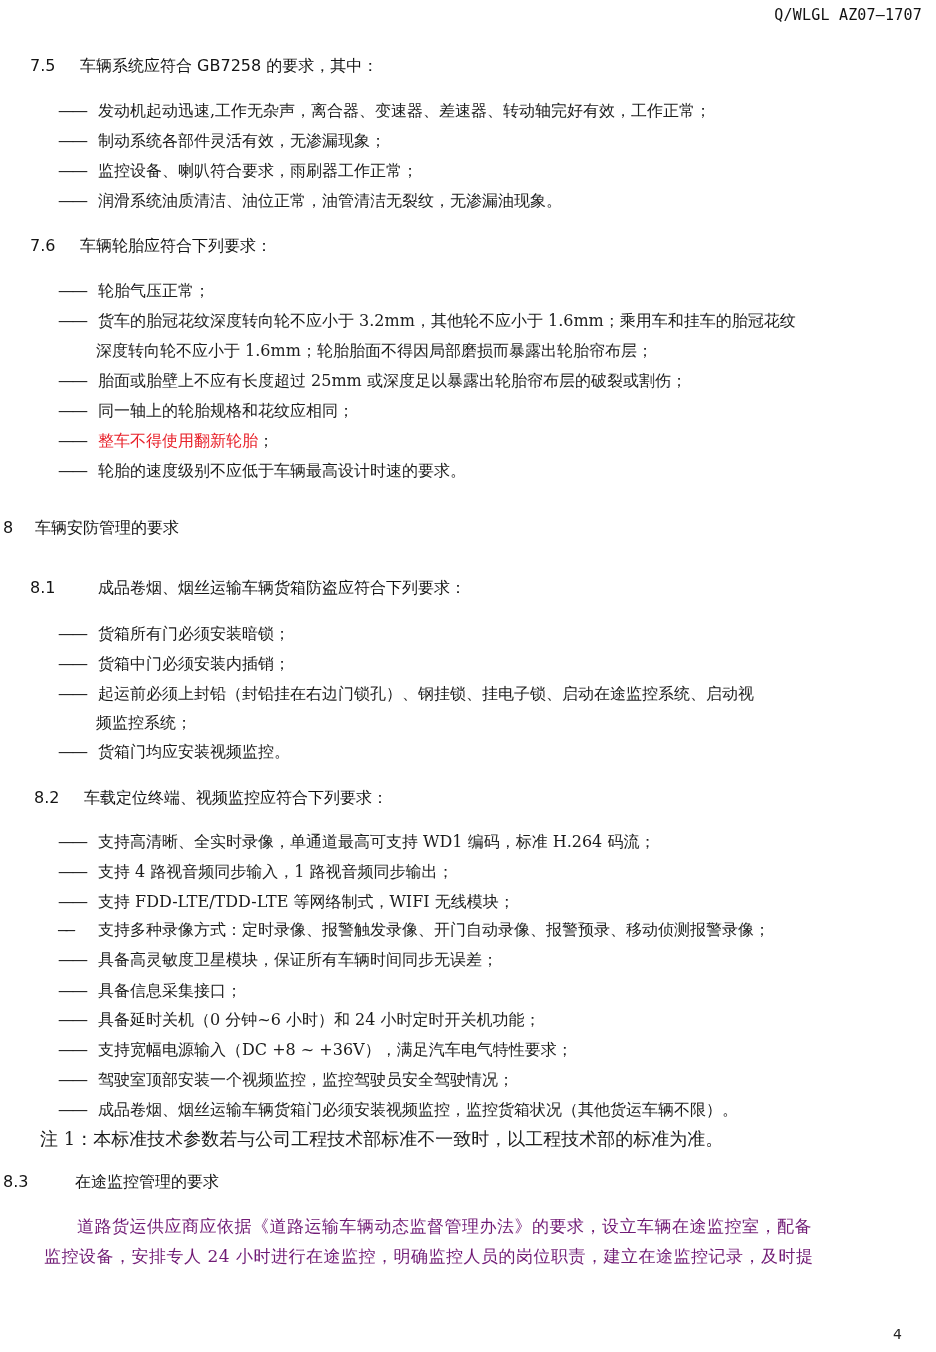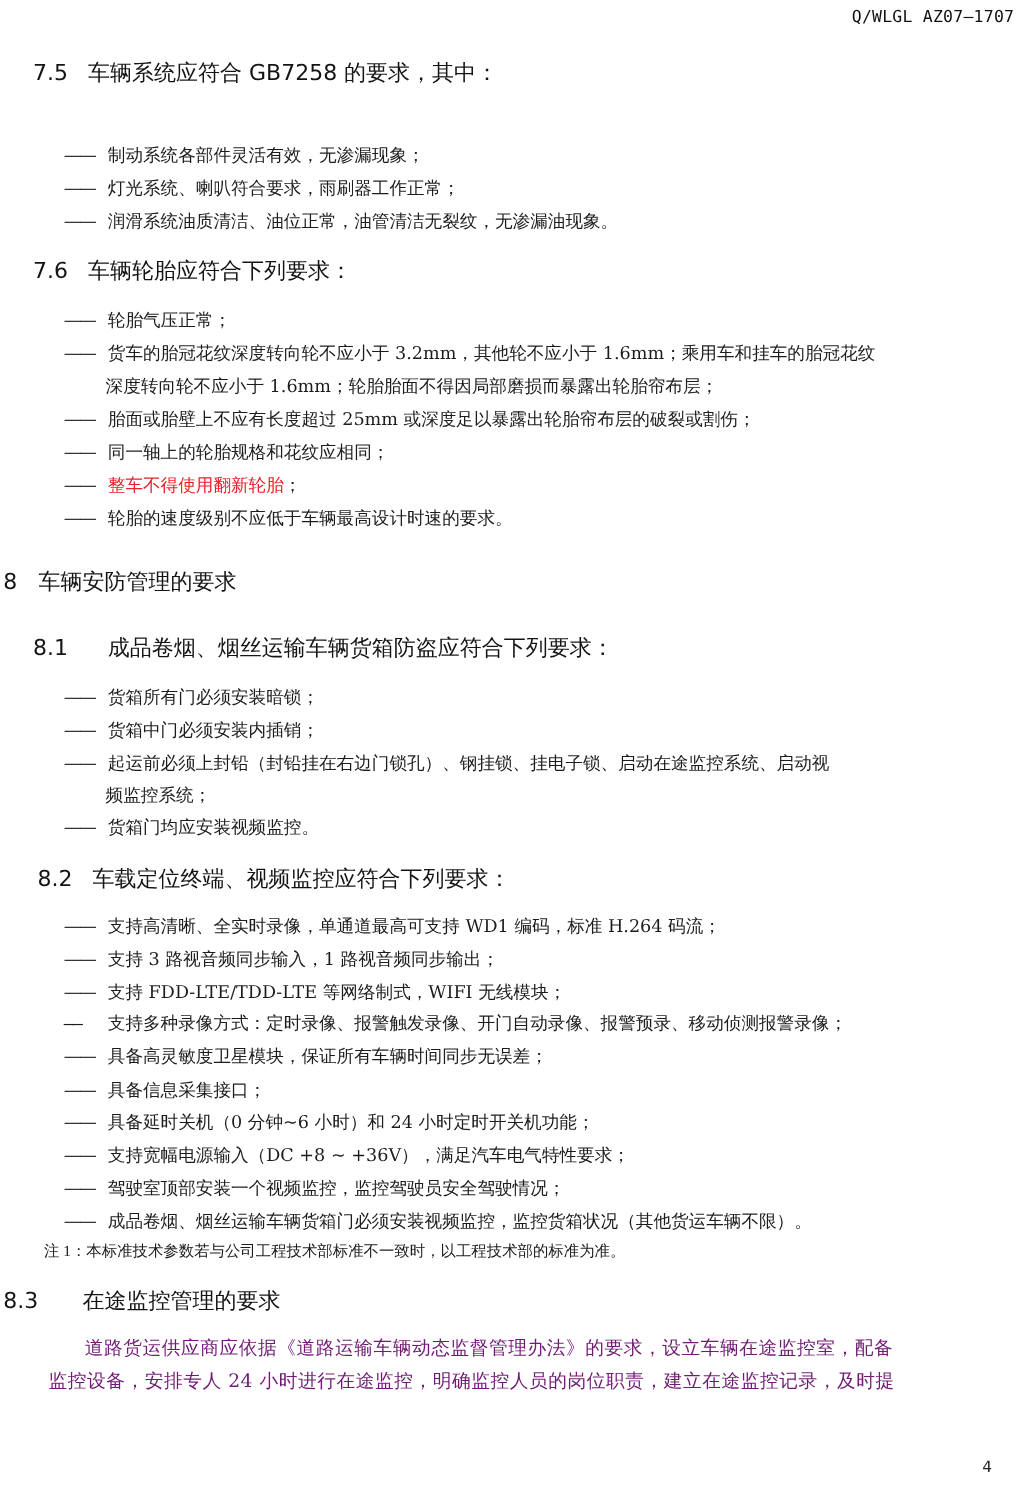--- a/index.html
+++ b/index.html
@@ -27,54 +27,55 @@
     }
     .line {
       position: absolute;
       white-space: nowrap;
       font-size: 16px;
       line-height: 20px;
       color: #1c1c1c;
     }
     .heading {
       font-family: "DejaVu Sans", "Liberation Sans", sans-serif;
-      font-size: 20px;
+      font-size: 16px;
       color: #141414;
     }
     .heading .num {
       display: inline-block;
       font-family: "DejaVu Sans", "Liberation Sans", sans-serif;
     }
     .item { left: 58px; }
     .item .dash { display: inline-block; width: 40px; letter-spacing: -2px; }
     .cont { left: 96px; }
     .red { color: #e8212a; }
-    .note { font-size: 14px; left: 40px; font-family: Liberation Serif, serif; }
+    .note { font-size: 18px; left: 40px; }
     .para { font-size: 17px; color: #701a75; letter-spacing: 0.5px; }
     .pageno {
       position: absolute;
       left: 893px;
       top: 1326px;
       font-family: "DejaVu Sans", "Liberation Sans", sans-serif;
       font-size: 14px;
       color: #222;
     }
   </style>
 </head>
 <body>
 
 <div class="page">
 
   <div class="header-code">Q/WLGL AZ07—1707</div>
 
   <div class="line heading" style="left:30px; top:56px;">
     <span class="num" style="width:50px;">7.5</span><span>车辆系统应符合 GB7258 的要求，其中：</span>
   </div>
+  <div class="line item" style="top:101px;"><span class="dash">——</span><span>发动机起动迅速,工作无杂声，离合器、变速器、差速器、转动轴完好有效，工作正常；</span></div>
   <div class="line item" style="top:131px;"><span class="dash">——</span><span>制动系统各部件灵活有效，无渗漏现象；</span></div>
-  <div class="line item" style="top:161px;"><span class="dash">——</span><span>灯光系统、喇叭符合要求，雨刷器工作正常；</span></div>
+  <div class="line item" style="top:161px;"><span class="dash">——</span><span>监控设备、喇叭符合要求，雨刷器工作正常；</span></div>
   <div class="line item" style="top:191px;"><span class="dash">——</span><span>润滑系统油质清洁、油位正常，油管清洁无裂纹，无渗漏油现象。</span></div>
 
   <div class="line heading" style="left:30px; top:236px;">
     <span class="num" style="width:50px;">7.6</span><span>车辆轮胎应符合下列要求：</span>
   </div>
   <div class="line item" style="top:281px;"><span class="dash">——</span><span>轮胎气压正常；</span></div>
   <div class="line item" style="top:311px;"><span class="dash">——</span><span>货车的胎冠花纹深度转向轮不应小于 3.2mm，其他轮不应小于 1.6mm；乘用车和挂车的胎冠花纹</span></div>
   <div class="line cont" style="top:341px;">深度转向轮不应小于 1.6mm；轮胎胎面不得因局部磨损而暴露出轮胎帘布层；</div>
   <div class="line item" style="top:371px;"><span class="dash">——</span><span>胎面或胎壁上不应有长度超过 25mm 或深度足以暴露出轮胎帘布层的破裂或割伤；</span></div>
   <div class="line item" style="top:401px;"><span class="dash">——</span><span>同一轴上的轮胎规格和花纹应相同；</span></div>
@@ -91,21 +92,21 @@
   <div class="line item" style="top:624px;"><span class="dash">——</span><span>货箱所有门必须安装暗锁；</span></div>
   <div class="line item" style="top:654px;"><span class="dash">——</span><span>货箱中门必须安装内插销；</span></div>
   <div class="line item" style="top:684px;"><span class="dash">——</span><span>起运前必须上封铅（封铅挂在右边门锁孔）、钢挂锁、挂电子锁、启动在途监控系统、启动视</span></div>
   <div class="line cont" style="top:713px;">频监控系统；</div>
   <div class="line item" style="top:742px;"><span class="dash">——</span><span>货箱门均应安装视频监控。</span></div>
 
   <div class="line heading" style="left:34px; top:788px;">
     <span class="num" style="width:50px;">8.2</span><span>车载定位终端、视频监控应符合下列要求：</span>
   </div>
   <div class="line item" style="top:832px;"><span class="dash">——</span><span>支持高清晰、全实时录像，单通道最高可支持 WD1 编码，标准 H.264 码流；</span></div>
-  <div class="line item" style="top:862px;"><span class="dash">——</span><span>支持 3 路视音频同步输入，1 路视音频同步输出；</span></div>
+  <div class="line item" style="top:862px;"><span class="dash">——</span><span>支持 4 路视音频同步输入，1 路视音频同步输出；</span></div>
   <div class="line item" style="top:892px;"><span class="dash">——</span><span>支持 FDD-LTE/TDD-LTE 等网络制式，WIFI 无线模块；</span></div>
   <div class="line item" style="top:921px;font-family:Liberation Mono, monospace;"><span class="dash">——</span><span>支持多种录像方式：定时录像、报警触发录像、开门自动录像、报警预录、移动侦测报警录像；</span></div>
   <div class="line item" style="top:950px;"><span class="dash">——</span><span>具备高灵敏度卫星模块，保证所有车辆时间同步无误差；</span></div>
   <div class="line item" style="top:981px;"><span class="dash">——</span><span>具备信息采集接口；</span></div>
   <div class="line item" style="top:1010px;"><span class="dash">——</span><span>具备延时关机（0 分钟~6 小时）和 24 小时定时开关机功能；</span></div>
   <div class="line item" style="top:1040px;"><span class="dash">——</span><span>支持宽幅电源输入（DC +8 ~ +36V），满足汽车电气特性要求；</span></div>
   <div class="line item" style="top:1070px;"><span class="dash">——</span><span>驾驶室顶部安装一个视频监控，监控驾驶员安全驾驶情况；</span></div>
   <div class="line item" style="top:1100px;"><span class="dash">——</span><span>成品卷烟、烟丝运输车辆货箱门必须安装视频监控，监控货箱状况（其他货运车辆不限）。</span></div>
   <div class="line note" style="top:1129px;">注 1：本标准技术参数若与公司工程技术部标准不一致时，以工程技术部的标准为准。</div>
 

